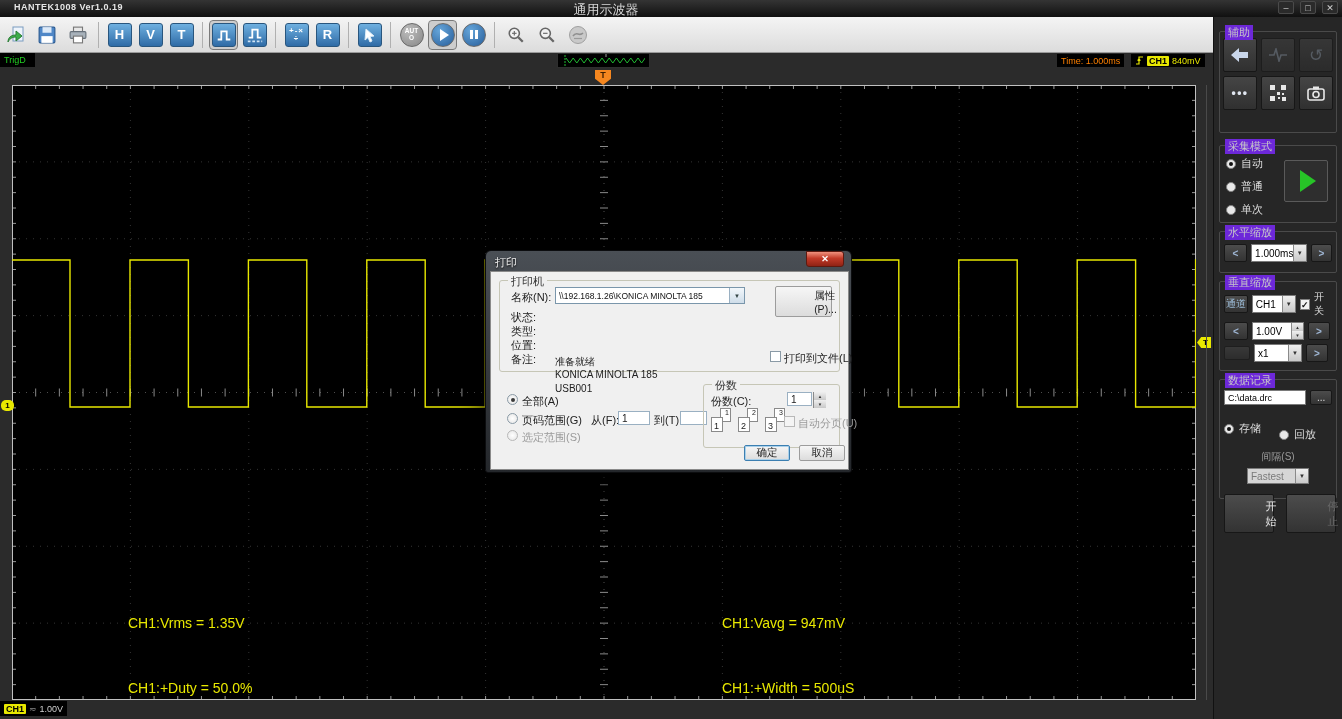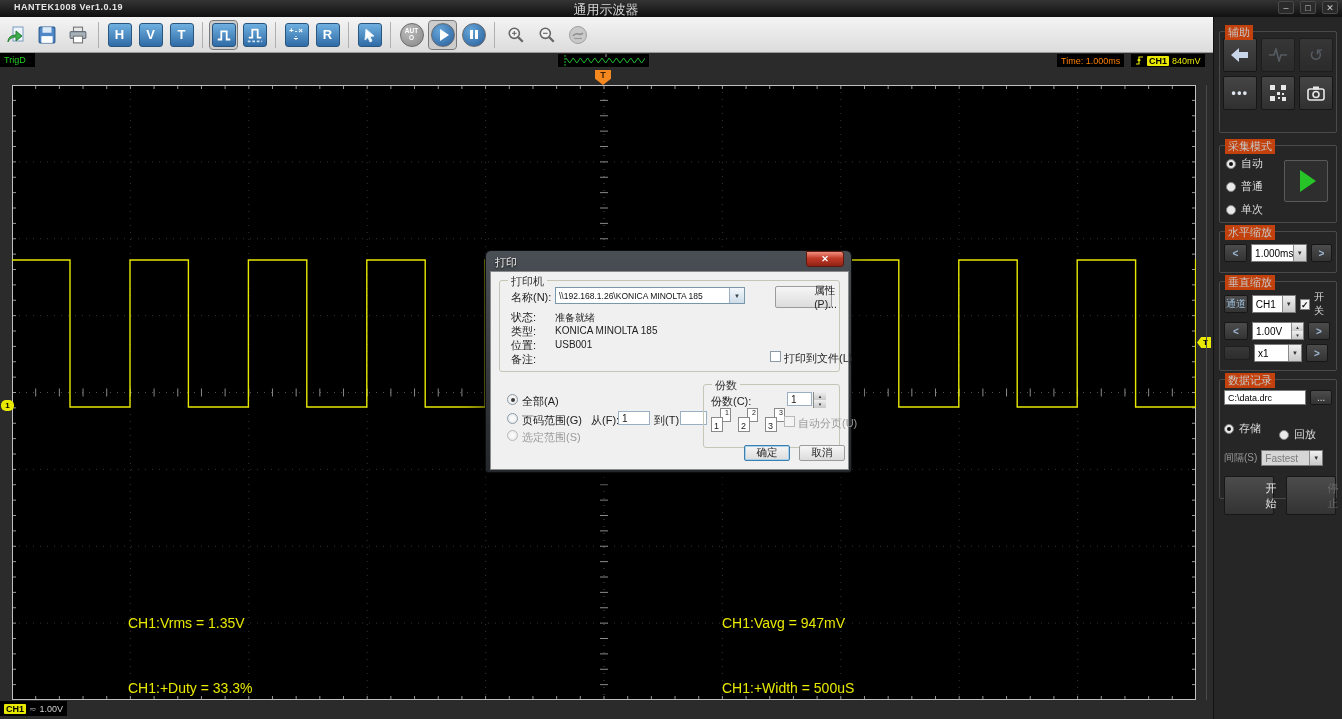--- a/index.html
+++ b/index.html
@@ -58,21 +58,21 @@
     display:flex; align-items:center; justify-content:center; padding-left:3px; }
   .vsep-line { position:absolute; left:1206px; top:32px; width:1px; height:615px; background:#4a4a4a; }
   .bottom-chip { left:0; top:648px; height:15px; font-size:9px; }
   .bottom-chip .ch { background:#e8e800; color:#000; font-weight:bold; padding:0 2px; border-radius:1px; }
   .bottom-chip .coup { color:#8a8a8a; }
   .bottom-chip .val { color:#cfcfcf; }
 
   
   .sidebar { position:absolute; left:1213px; top:17px; width:129px; height:702px; background:#262626; border-left:1px solid #111; color:#cfcfcf; }
   .panel { position:absolute; left:5px; width:118px; border:1px solid #4a4a4a; border-radius:2px; padding:6px 4px 4px 4px; }
-  .panel > .legend { position:absolute; top:-7px; left:5px; background:#c2410c; padding:0 3px; font-size:11px; color:#c8c8c8; }
+  .panel > .legend { position:absolute; top:-7px; left:5px; background:#6d28d9; padding:0 3px; font-size:11px; color:#c8c8c8; }
   .aux-grid { display:grid; grid-template-columns:repeat(3,34px); grid-auto-rows:34px; gap:4px; justify-content:center; }
   .aux-btn { background:linear-gradient(#454545,#303030); border:1px solid #171717; border-radius:2px;
     display:flex; align-items:center; justify-content:center; }
   .aux-btn.dim { opacity:.55; }
   .dots-txt { color:#e0e6f0; font-size:12px; letter-spacing:1.5px; font-weight:bold; }
   .rdo { display:inline-block; width:10px; height:10px; border-radius:50%; background:#e9e9e9; border:1px solid #808080; position:relative; vertical-align:-1px; }
   .rdo.on::after { content:""; position:absolute; left:2px; top:2px; width:4px; height:4px; border-radius:50%; background:#111; }
   .cbx { display:inline-block; width:11px; height:11px; background:#f2f2f2; border:1px solid #808080; position:relative; vertical-align:-1px;
     font-size:9px; line-height:10px; text-align:center; color:#111; font-weight:bold; }
   .radio-row { display:flex; align-items:center; gap:5px; font-size:11px; color:#ddd; margin:4px 0 8px 2px; }
@@ -103,21 +103,21 @@
     box-shadow:0 10px 26px rgba(0,0,0,.75); }
   .dlg-title { position:absolute; left:0; top:0; right:0; height:20px; color:#f0f0f0; font-size:11px; }
   .dlg-title .txt { position:absolute; left:9px; top:4px; text-shadow:0 1px 2px #000; }
   .dlg-close { position:absolute; right:7px; top:0; width:38px; height:16px;
     background:linear-gradient(#f0927e,#c23a28 45%,#8f2315); border:1px solid #5e1a10; border-radius:0 3px 3px 3px;
     color:#fff; font-size:9px; font-weight:bold; display:flex; align-items:center; justify-content:center; }
   .dlg-body { position:absolute; left:4px; top:20px; width:359px; height:199px; background:#f0f0f0; border:1px solid #8a8a8a; font-size:11px; color:#222; }
   .grp { position:absolute; border:1px solid #c6c6b6; border-radius:3px; }
   .grp > .glabel { position:absolute; top:-7px; left:8px; background:#f0f0f0; padding:0 3px; font-size:11px; color:#333; }
   .dlbl { position:absolute; font-size:11px; color:#222; white-space:nowrap; }
-  .dval { position:absolute; font-size:10px; color:#222; white-space:nowrap; }
+  .dval { position:absolute; font-size:10px; color:#222; white-space:nowrap;margin-top:44px; }
   .combo { position:absolute; background:#fff; border:1px solid #7a96ab; height:17px; font-size:8.5px; color:#111;
     display:flex; align-items:center; padding-left:3px; white-space:nowrap; overflow:hidden; }
   .combo .dd { position:absolute; right:0; top:0; bottom:0; width:15px; background:linear-gradient(#f2f7fb,#cfdde9); border-left:1px solid #9ab0c2;
     font-size:6px; color:#344; display:flex; align-items:center; justify-content:center; }
   .win-btn { position:absolute; background:linear-gradient(#f6f6f6,#dcdcdc); border:1px solid #9c9c9c; border-radius:2px;
     font-size:10.5px; color:#222; display:flex; align-items:center; justify-content:center; }
   .win-btn.default { border:1px solid #3c7fb1; box-shadow:0 0 0 1px #a9d0ea inset; }
   .wrdo { position:absolute; width:11px; height:11px; border-radius:50%; background:radial-gradient(#fff,#e4e4e4); border:1px solid #8a9aa6; }
   .wrdo.on::after { content:""; position:absolute; left:2.5px; top:2.5px; width:4px; height:4px; border-radius:50%; background:#3a3a3a; }
   .wrdo.disabled { border-color:#b8b8b8; }
@@ -570,21 +570,21 @@
           <line x1="1180" y1="584.25" x2="1184" y2="584.25" stroke="#999"></line>
           <line x1="0" y1="599.625" x2="4" y2="599.625" stroke="#999"></line>
           <line x1="1180" y1="599.625" x2="1184" y2="599.625" stroke="#999"></line>
           <line x1="0" y1="615" x2="4" y2="615" stroke="#999"></line>
           <line x1="1180" y1="615" x2="1184" y2="615" stroke="#999"></line>
           <rect x="0.5" y="0.5" width="1183" height="614" fill="none" stroke="#c0c0c0"></rect>
           <polyline points="0,175 58,175 58,322 118,322 118,175 176.4,175 176.4,322 236.4,322 236.4,175 294.8,175 294.8,322 354.8,322 354.8,175 413.2,175 413.2,322 473.2,322 473.2,175 531.6,175 531.6,322 591.6,322 591.6,175 650,175 650,322 710,322 710,175 768.4,175 768.4,322 828.4,322 828.4,175 886.8,175 886.8,322 946.8,322 946.8,175 1005.1999999999999,175 1005.1999999999999,322 1065.1999999999998,322 1065.1999999999998,175 1123.6,175 1123.6,322 1183.6,322 1183.6,175 1184,175" fill="none" stroke="#e8e800" stroke-width="1.4"></polyline>
         </svg>
       <div class="meas meas-left">
         <div>CH1:Vrms = 1.35V</div>
-        <div>CH1:+Duty = 33.3%</div>
+        <div>CH1:+Duty = 50.0%</div>
         
         
       </div>
       <div class="meas meas-right">
         <div>CH1:Vavg = 947mV</div>
         <div>CH1:+Width = 500uS</div>
         
         
       </div>
     </div>
@@ -716,21 +716,21 @@
       <div class="sb-row" style="margin-top:10px;">
         <span class="radio-row" style="margin:0;">
             <span class="rdo on"></span>
             <span>存储</span>
           </span>
         <span class="radio-row" style="margin:12px 0 0 14px;">
             <span class="rdo"></span>
             <span>回放</span>
           </span>
       </div>
-      <div class="sb-row" style="margin-top:8px;">
+      <div class="sb-row" style="margin-top:8px;flex-direction:column;">
         <span style="font-size:10px;color:#9a9a9a;">间隔(S)</span>
         <span class="select disabled" style="width:62px;height:16px;">
             <span>Fastest</span>
             <span class="dd">▼</span>
           </span>
       </div>
       <div class="sb-row" style="margin-top:10px; gap:12px;">
         <span class="rec-btn">开始</span>
         <span class="rec-btn disabled">停止</span>
       </div>
@@ -745,21 +745,21 @@
     <div class="dlg-body">
 
       <div class="grp" style="left:8px; top:8px; width:341px; height:92px;">
         <span class="glabel">打印机</span>
       </div>
       <span class="dlbl" style="left:20px; top:18px;">名称(N):</span>
       <span class="combo" style="left:64px; top:15px; width:190px;">
         <span>\\192.168.1.26\KONICA MINOLTA 185</span>
         <span class="dd">▼</span>
       </span>
-      <span class="win-btn" style="left:284px; top:14px; width:57px; height:22px;padding-left:44px;">属性(P)...</span>
+      <span class="win-btn" style="left:284px; top:14px; width:57px; height:31px;padding-left:44px;">属性(P)...</span>
 
       <span class="dlbl" style="left:20px; top:38px;">状态:</span>
       <span class="dval" style="left:64px; top:39px;">准备就绪</span>
       <span class="dlbl" style="left:20px; top:52px;">类型:</span>
       <span class="dval" style="left:64px; top:53px;">KONICA MINOLTA 185</span>
       <span class="dlbl" style="left:20px; top:66px;">位置:</span>
       <span class="dval" style="left:64px; top:67px;">USB001</span>
       <span class="dlbl" style="left:20px; top:80px;">备注:</span>
       <span class="dval" style="left:64px; top:81px;"></span>
       <span class="wcbx" style="left:279px; top:79px;"></span>

